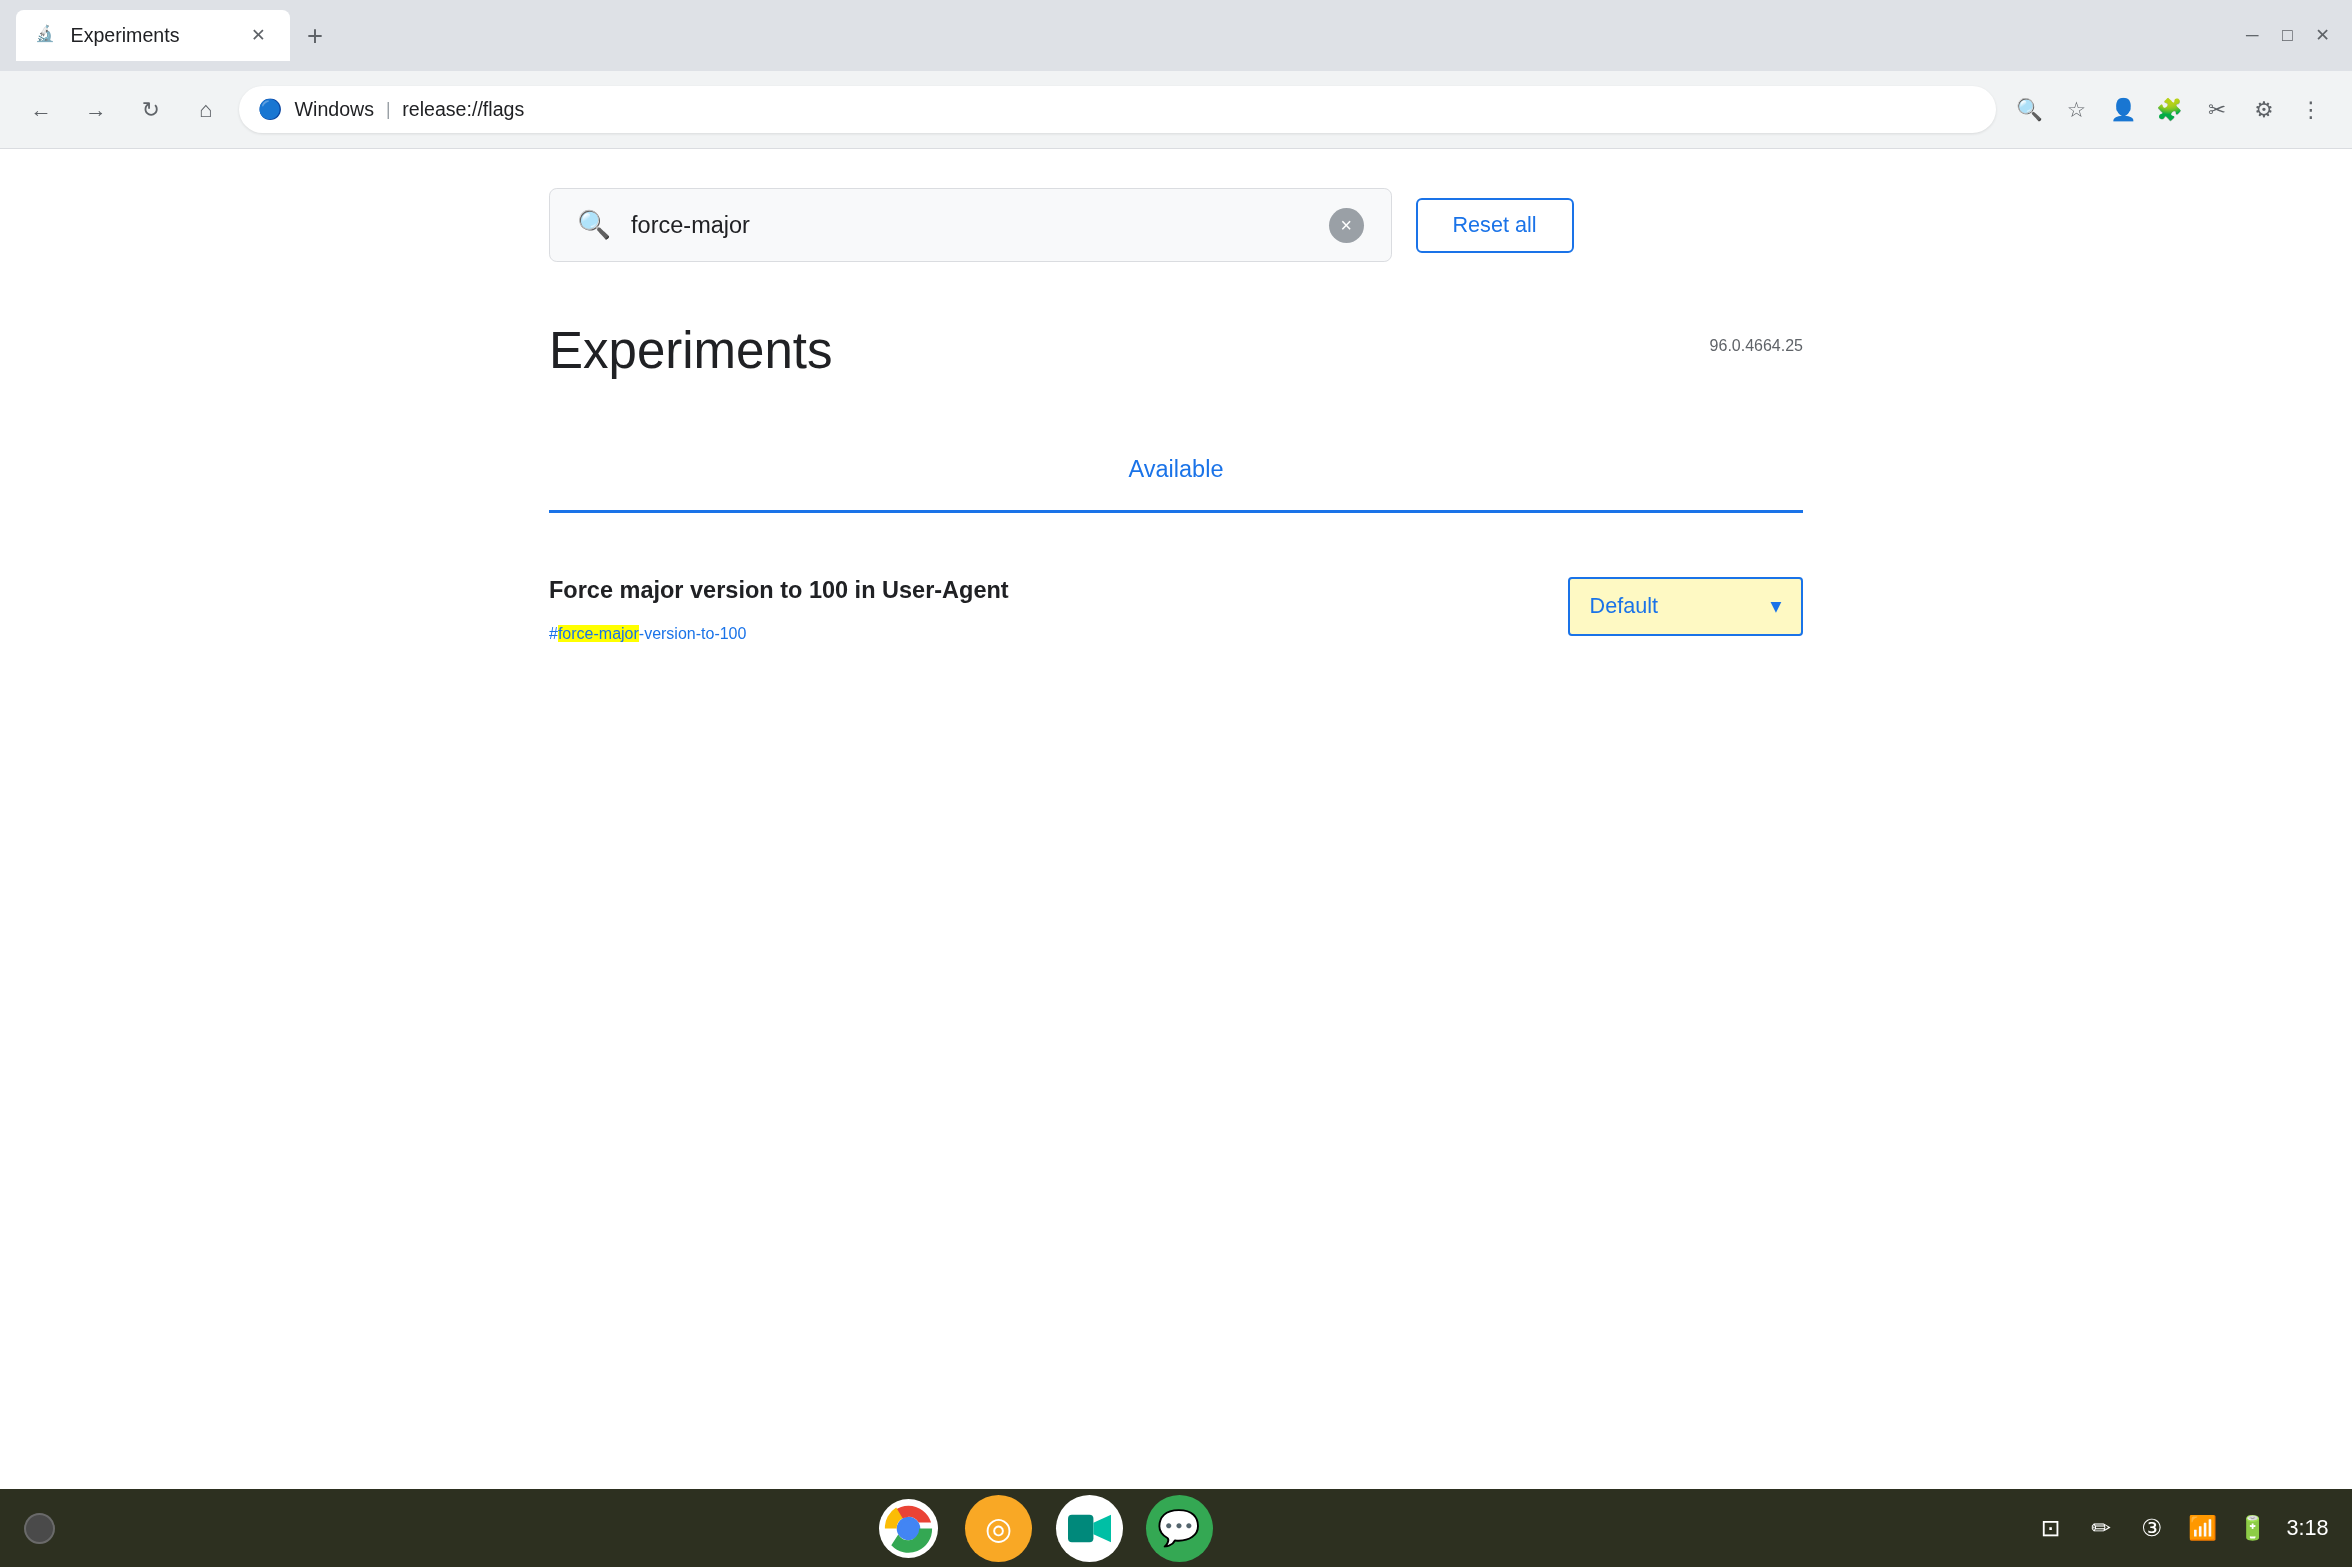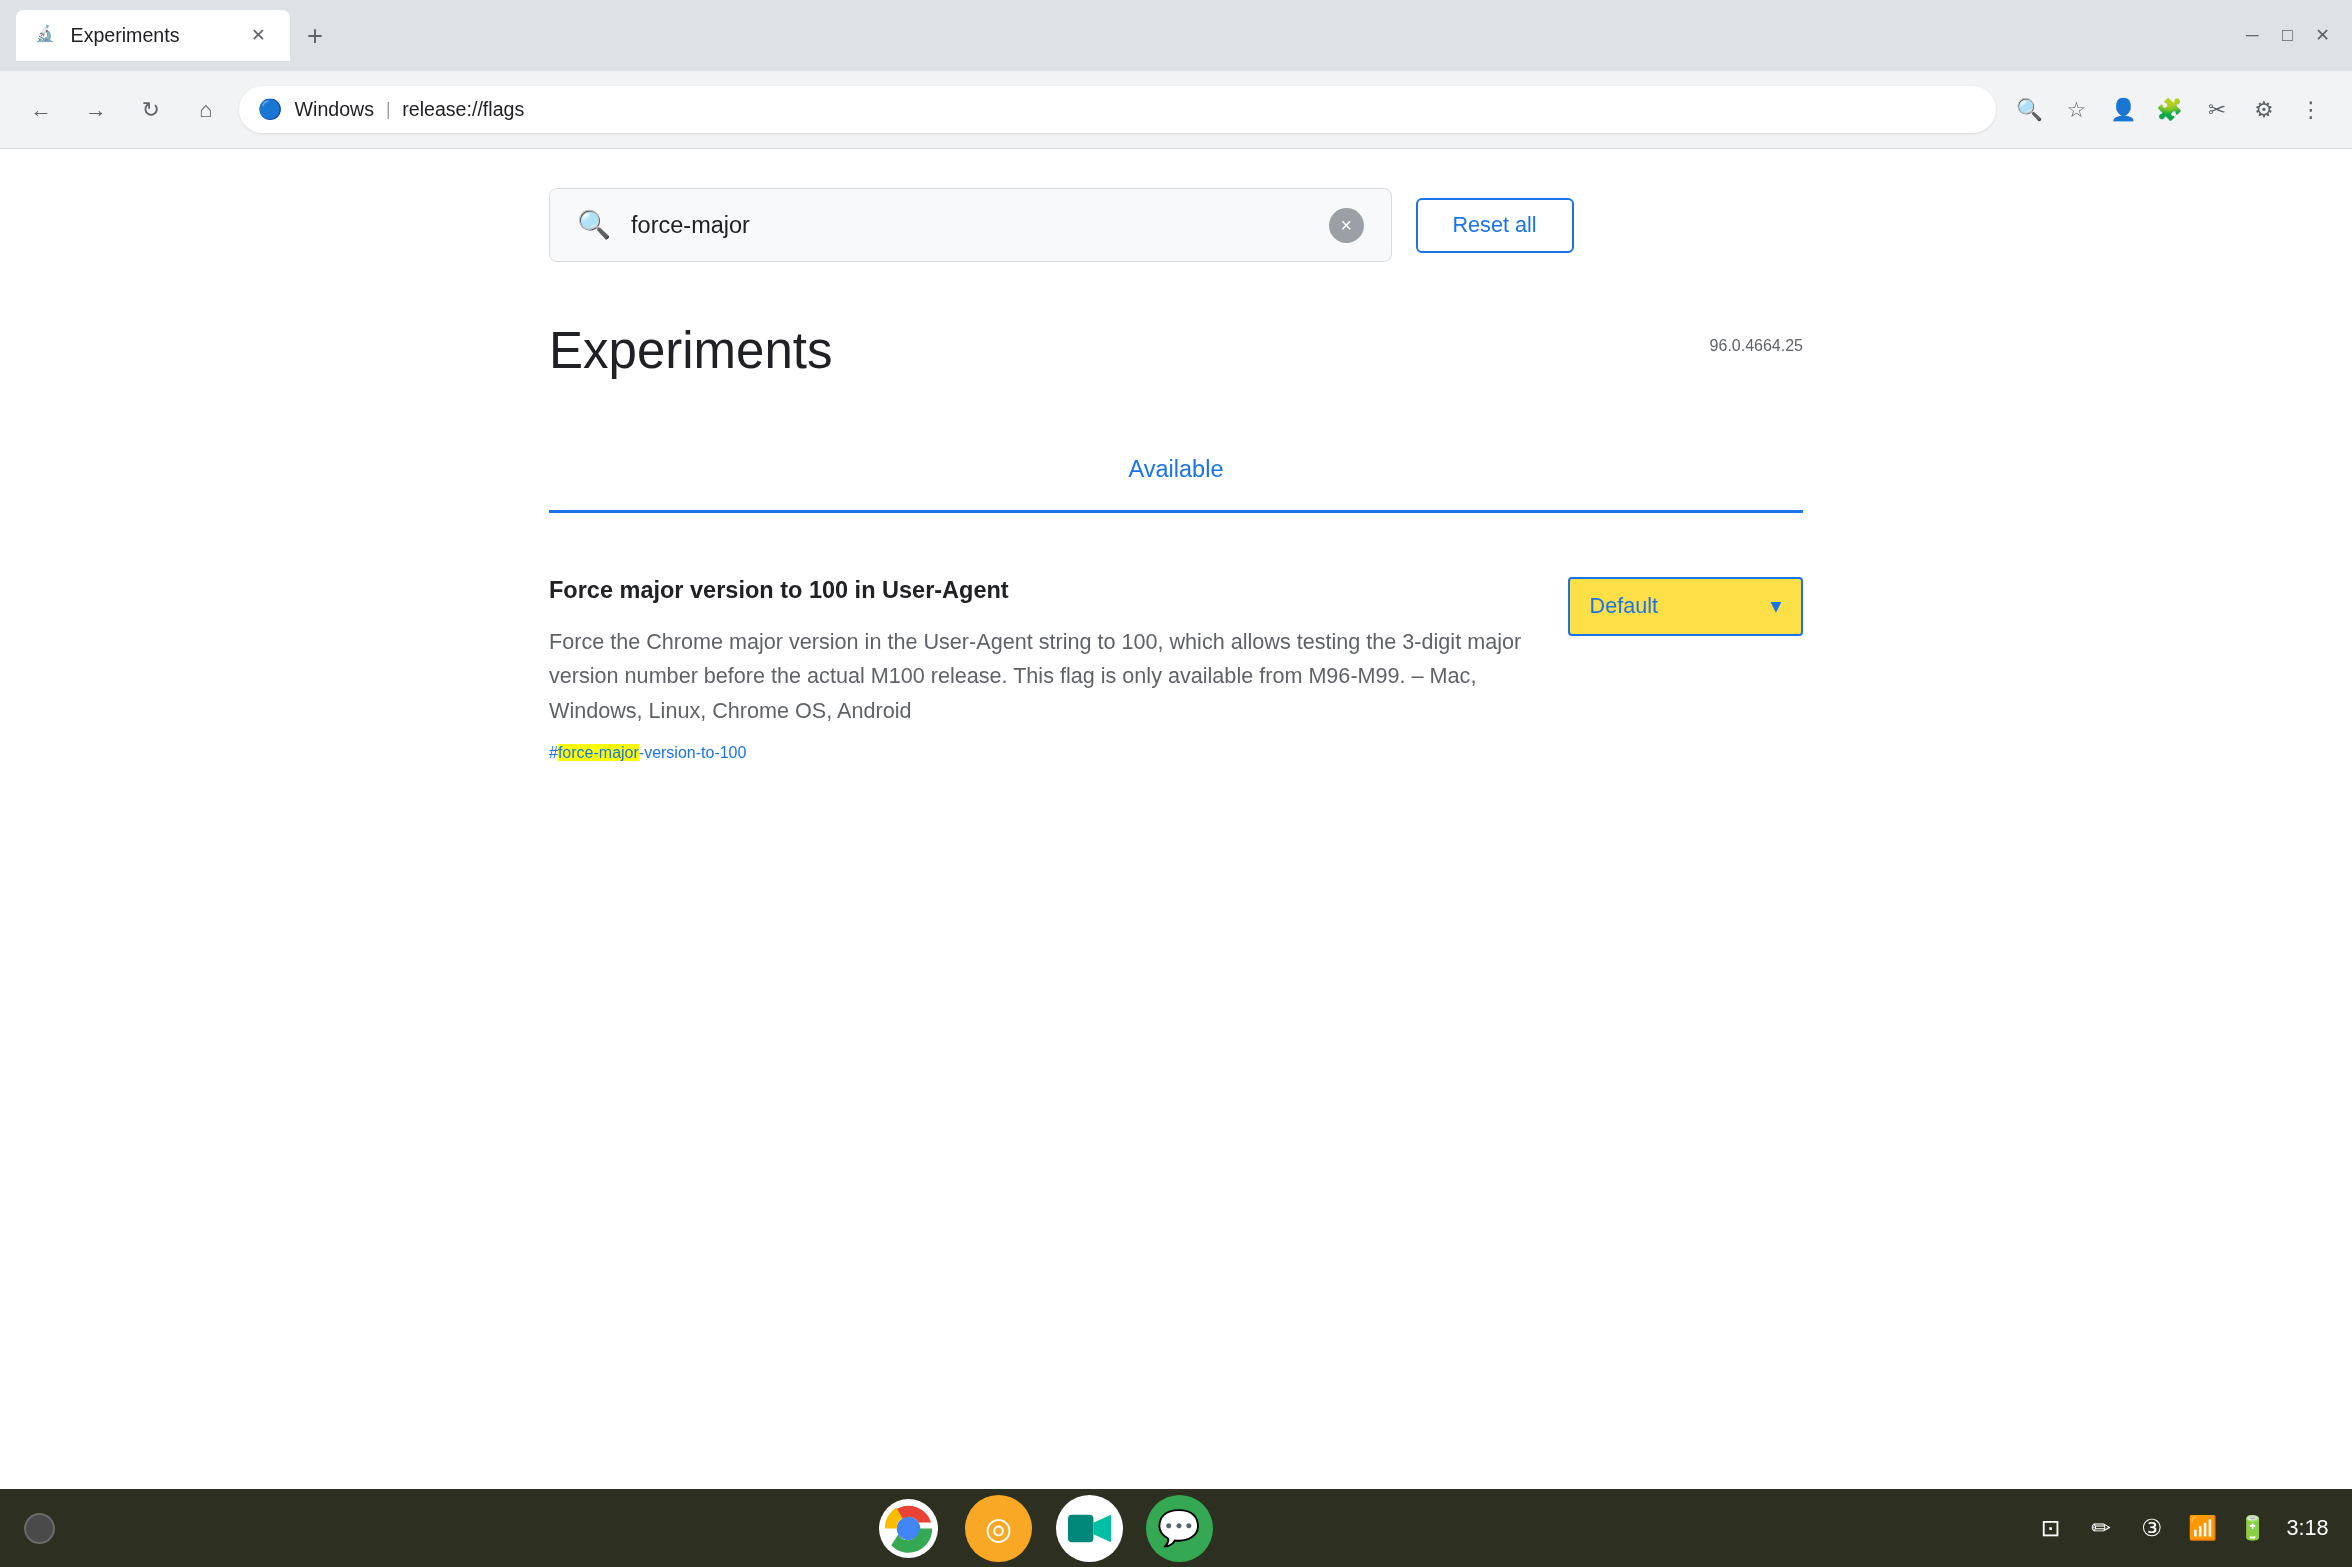--- a/index.html
+++ b/index.html
@@ -56,21 +56,21 @@
     .tab-item.active::after { content: ''; position: absolute; bottom: -2px; left: 0; right: 0; height: 2.9px; background: #1a73e8; }
     .tab-item.inactive { color: #5f6368; }
 
     
     .flag-entry { display: flex; align-items: flex-start; justify-content: space-between; padding: 29px 0; }
     .flag-content { flex: 1; max-width: 1078px; }
     .flag-title { font-size: 23.5px; font-weight: 600; color: #202124; margin-bottom: 21px; }
     .flag-description { font-size: 21.6px; color: #5f6368; line-height: 1.6; margin-bottom: 15.7px; }
     .flag-link { font-size: 16px; color: #1a73e8; text-decoration: none; }
     .flag-highlight { background: #ffff00; }
-    .flag-dropdown { height: 59px; min-width: 235px; border: 2px solid #1a73e8; border-radius: 3.9px; background: #fde047; color: #1a73e8; font-size: 21.6px; padding: 0 19.6px; cursor: pointer; display: flex; align-items: center; justify-content: space-between; gap: 15.7px; white-space: nowrap; }
+    .flag-dropdown { height: 59px; min-width: 235px; border: 2px solid #1a73e8; border-radius: 3.9px; background: #fef9c3; color: #1a73e8; font-size: 21.6px; padding: 0 19.6px; cursor: pointer; display: flex; align-items: center; justify-content: space-between; gap: 15.7px; white-space: nowrap; }
 
     
     .taskbar { height: 78px; background: #2d3020; display: flex; align-items: center; padding: 0 23.5px; }
     .taskbar-left { display: flex; align-items: center; }
     .taskbar-circle { width: 31px; height: 31px; border-radius: 50%; background: #4a4a4a; border: 2px solid #6a6a6a; }
     .taskbar-center { flex: 1; display: flex; justify-content: center; gap: 23.5px; }
     .taskbar-app { width: 67px; height: 67px; border-radius: 50%; display: flex; align-items: center; justify-content: center; font-size: 35px; }
     .taskbar-right { display: flex; align-items: center; gap: 15.7px; font-size: 19.6px; color: white; }
     .taskbar-icon { width: 35px; height: 35px; display: flex; align-items: center; justify-content: center; color: white; font-size: 23.5px; }
     .taskbar-time { font-size: 21.6px; color: white; }
@@ -140,21 +140,20 @@
 
       <div class="tabs-container">
         <div class="tab-item active">
           <span>Available</span>
         </div>
       </div>
 
       <div class="flag-entry">
         <div class="flag-content">
           <div class="flag-title">Force major version to 100 in User-Agent</div>
-          <div class="flag-description">Force the Chrome major version in the User-Agent string to 100, which allows testing the 3-digit major version number before the actual M100 release. This flag is only available from M96-M99. – Mac, Windows, Linux, Chrome OS, Android</div>
           <div class="flag-link">
             <span>#</span><span class="flag-highlight">force-major</span><span>-version-to-100</span>
           </div>
         </div>
         <div class="flag-dropdown">
           <span>Default</span>
           <span>▾</span>
         </div>
       </div>
 

